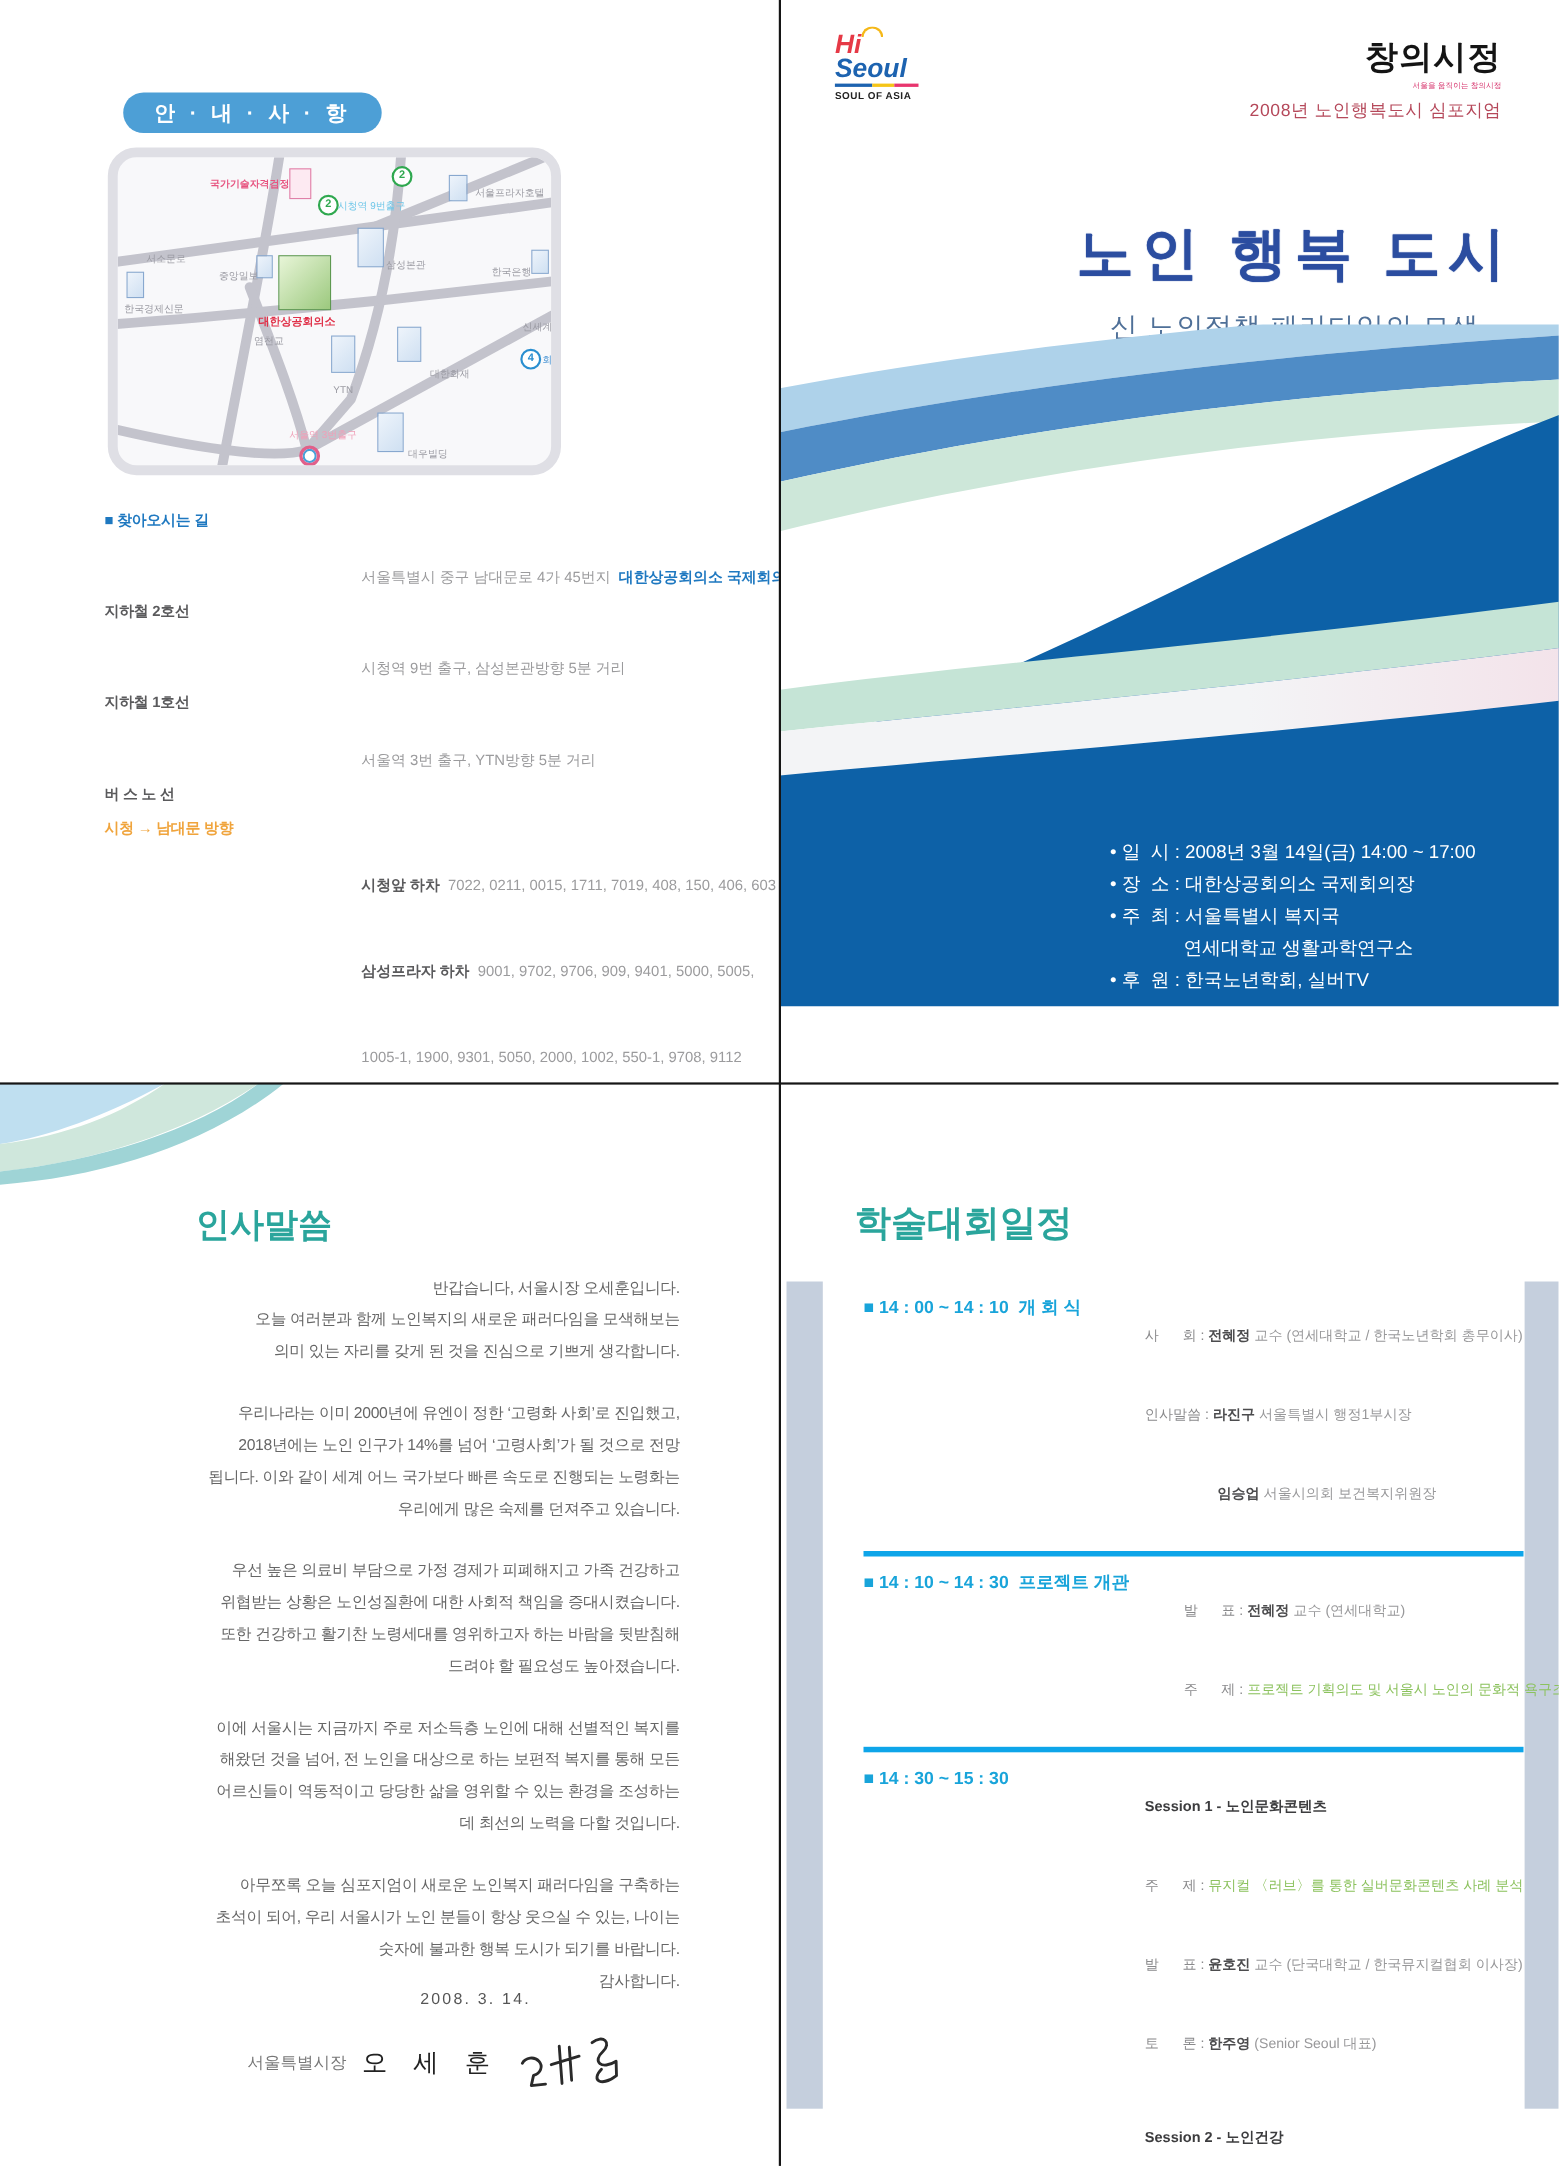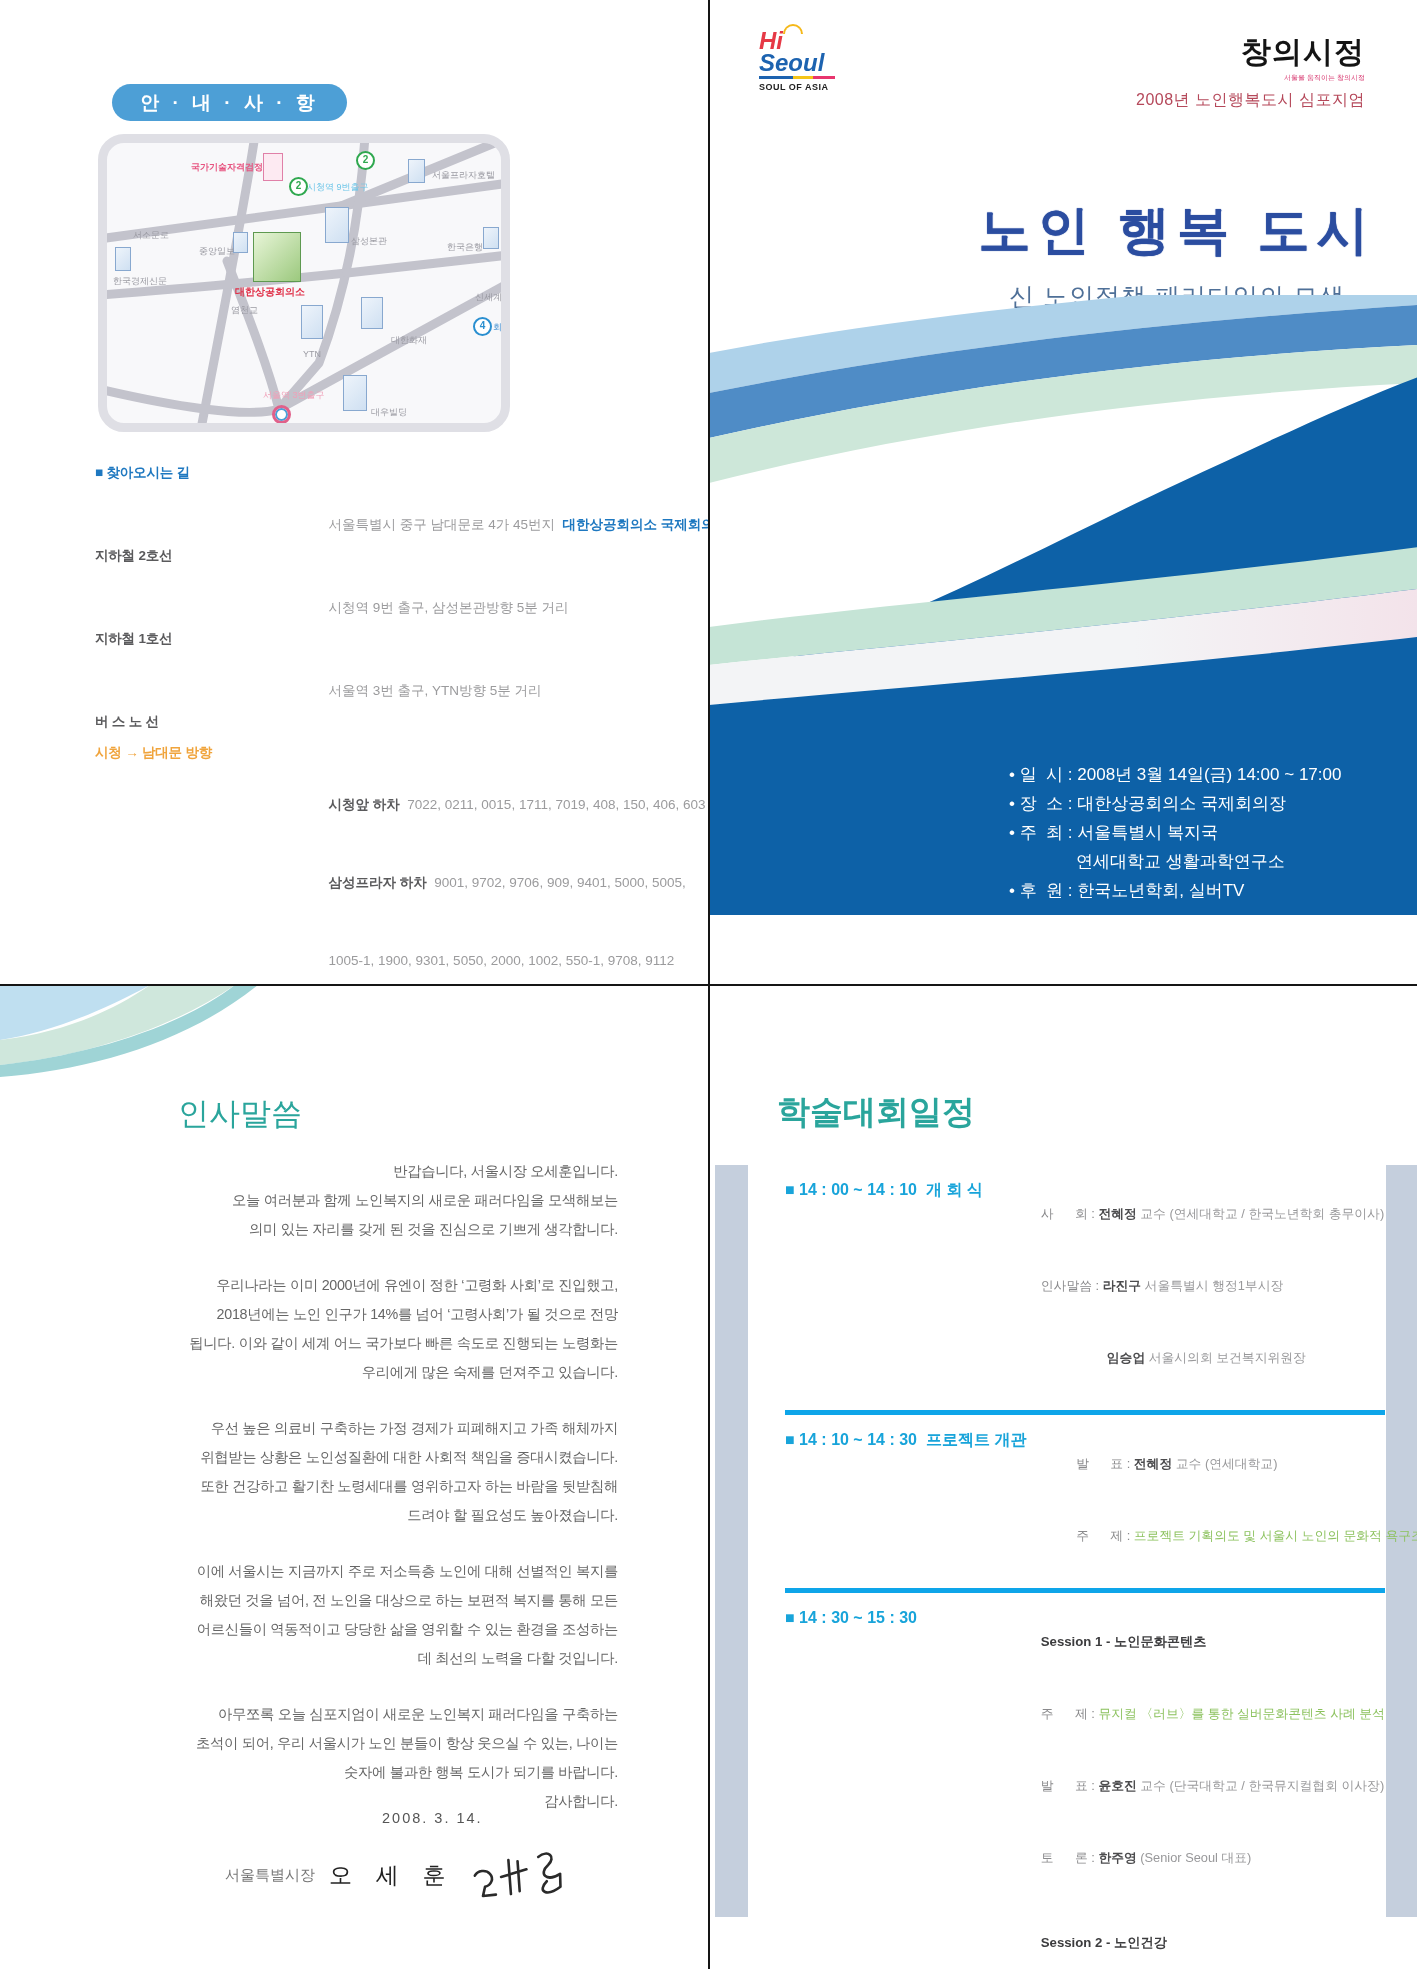--- a/index.html
+++ b/index.html
@@ -66,21 +66,21 @@
   .cv-title .t{font-size:52px;font-weight:900;color:#2b4da0;letter-spacing:7px;
                text-shadow:0 0 1px #2b4da0;white-space:nowrap;}
   .cv-title .s{font-size:25px;color:#4f7098;letter-spacing:1px;margin-top:14px;white-space:nowrap;}
   .waves{position:absolute;left:0;top:295px;}
   .cv-info{position:absolute;left:300px;top:760px;z-index:3;}
   .cv-info .il{font-size:17px;color:#fff;line-height:29px;white-space:pre;}
   .cv-info .il.ind{padding-left:67px;}
 
   
   .gr-waves{position:absolute;left:0;top:0;}
-  .gr-title{position:absolute;left:178px;top:108px;font-size:31px;font-weight:normal;color:#2aa59c;}
+  .gr-title{position:absolute;left:178px;top:108px;font-size:31px;font-weight:bold;color:#2aa59c;}
   .paras{position:absolute;left:158px;top:172px;width:460px;}
   .para{margin-bottom:27px;}
   .pline{font-size:14.3px;line-height:29px;color:#666;letter-spacing:-0.3px;white-space:pre;text-align:right;}
   .gr-date{position:absolute;left:382px;top:825px;font-size:14.5px;color:#555;letter-spacing:2px;}
   .signrow{position:absolute;left:225px;top:862px;display:flex;align-items:center;}
   .sign-role{font-size:15px;color:#777;margin-right:14px;}
   .sign-name{font-family:"Liberation Serif", serif;font-size:23px;color:#222;letter-spacing:9px;margin-right:10px;}
   .sign-svg{transform:rotate(-6deg);}
 
   
@@ -307,21 +307,21 @@
       <div class="para">
 
       <div class="pline">  우리나라는 이미 2000년에 유엔이 정한 ‘고령화 사회’로 진입했고,</div>
         <div class="pline">2018년에는 노인 인구가 14%를 넘어 ‘고령사회’가 될 것으로 전망</div>
         <div class="pline">됩니다. 이와 같이 세계 어느 국가보다 빠른 속도로 진행되는 노령화는</div>
         <div class="pline">우리에게 많은 숙제를 던져주고 있습니다.</div>
       </div>
 
       <div class="para">
 
-      <div class="pline">  우선 높은 의료비 구축하는 가정 경제가 피폐해지고 가족 해체까지</div>
+      <div class="pline">  우선 높은 의료비 부담으로 가정 경제가 피폐해지고 가족 건강하고</div>
         <div class="pline">위협받는 상황은 노인성질환에 대한 사회적 책임을 증대시켰습니다.</div>
         <div class="pline">또한 건강하고 활기찬 노령세대를 영위하고자 하는 바람을 뒷받침해</div>
         <div class="pline">드려야 할 필요성도 높아졌습니다.</div>
       </div>
 
       <div class="para">
 
       <div class="pline">  이에 서울시는 지금까지 주로 저소득층 노인에 대해 선별적인 복지를</div>
         <div class="pline">해왔던 것을 넘어, 전 노인을 대상으로 하는 보편적 복지를 통해 모든</div>
         <div class="pline">어르신들이 역동적이고 당당한 삶을 영위할 수 있는 환경을 조성하는</div>

